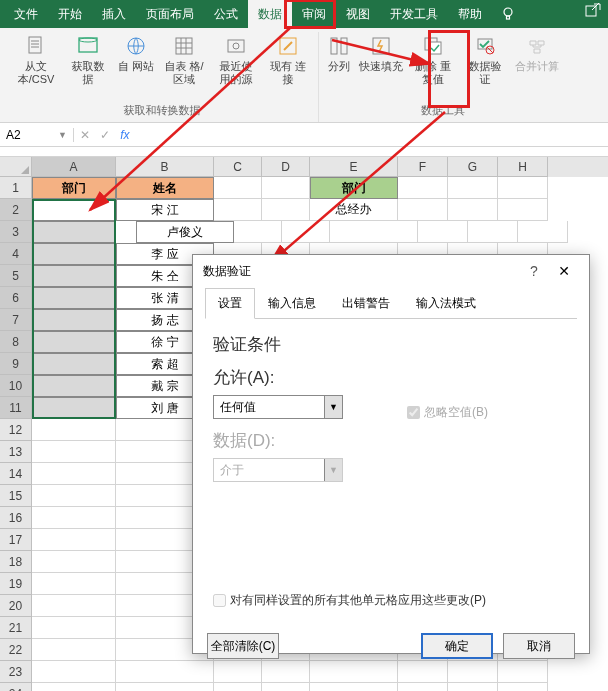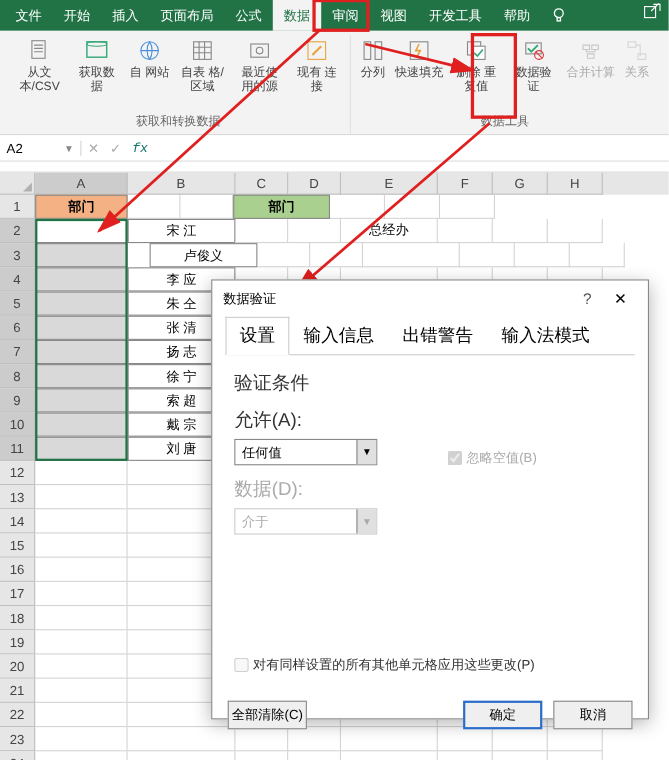--- a/index.html
+++ b/index.html
@@ -22,21 +22,21 @@
 .ribbon-btn .label { max-width: 44px; }
 .group-label { font-size: 11px; color: #666; padding: 2px 0 4px; text-align: center; }
 .ribbon-btn.disabled { color: #aaa; }
 .ribbon-btn.disabled svg { opacity: 0.4; }
 
 
 .fbar { height: 24px; border-bottom: 1px solid #d4d4d4; display: flex; align-items: center; background: #fff; }
 .namebox { width: 74px; border-right: 1px solid #d4d4d4; padding: 0 6px; font-size: 12px; display: flex; align-items: center; justify-content: space-between; }
 .namebox .dd { color: #888; font-size: 9px; }
 .fx-btns { display: flex; align-items: center; padding: 0 6px; gap: 10px; color: #aaa; font-size: 12px; }
-.fx { font-style: italic; color: #0f766e; font-family: Liberation Mono, monospace; }
+.fx { font-style: italic; color: #3b82f6; }
 .fbar-spacer { height: 10px; border-bottom: 1px solid #d4d4d4; background:#fff;}
 
 
 .grid { position: relative; }
 .colheads { display: flex; height: 20px; background: #e6e6e6; }
 .rowhead-corner { width: 32px; border-right: 1px solid #bfbfbf; border-bottom: 1px solid #bfbfbf; background: #e6e6e6; position: relative; }
 .rowhead-corner::after { content:''; position:absolute; right:2px; bottom:2px; width:0; height:0; border-right:8px solid #b0b0b0; border-top:8px solid transparent; }
 .colhead { border-right: 1px solid #bfbfbf; border-bottom: 1px solid #bfbfbf; text-align: center; font-size: 12px; color: #444; display: flex; align-items: center; justify-content: center; }
 .colhead.sel { background: #ccc; }
 .rows { }
@@ -52,21 +52,21 @@
 
 .sel-outline { position: absolute; border: 2px solid #217346; pointer-events: none; }
 
 
 .dialog { position: absolute; background: #fff; border: 1px solid #888; box-shadow: 0 4px 16px rgba(0,0,0,0.3); font-size: 12px; }
 .dlg-title { height: 32px; display: flex; align-items: center; padding: 0 10px; }
 .dlg-title span { flex: 1; font-size: 12px; }
 .dlg-x { width: 30px; text-align: center; font-size: 14px; cursor: pointer; }
 .dlg-help { width: 30px; text-align:center; font-size:14px; color:#555;}
 .dlg-tabs { display: flex; border-bottom: 1px solid #ccc; margin: 0 12px; }
-.dlg-tab { padding: 6px 12px; font-size: 16px; cursor: pointer; border: 1px solid transparent; position: relative; top: 1px; }
+.dlg-tab { padding: 6px 12px; font-size: 12px; cursor: pointer; border: 1px solid transparent; position: relative; top: 1px; }
 .dlg-tab.active { border: 1px solid #ccc; border-bottom: 1px solid #fff; background: #fff; }
 .dlg-body { padding: 14px 20px; }
 .dlg-label { font-size: 17px; color: #333; margin-bottom: 6px; }
 .dlg-select { width: 130px; height: 24px; border: 1px solid #888; display: inline-flex; align-items: center; padding: 0 6px; margin-bottom: 10px; justify-content: space-between; }
 .dlg-select .dd { background: #e0e0e0; border-left:1px solid #888; width:18px; height:22px; display:flex; align-items:center; justify-content:center; margin-right:-6px; font-size:9px; }
 .dlg-select.disabled { border-color: #ccc; color: #aaa; }
 .dlg-check { display: inline-flex; align-items: center; gap: 4px; margin-left: 16px; color: #aaa; font-size: 12px; padding-left: 48px; }
 .dlg-check input { accent-color: #aaa; }
 .dlg-check2 { display: flex; align-items: center; gap: 4px; font-size: 12px; color: #333; }
 .dlg-footer { display: flex; justify-content: flex-end; gap: 10px; padding: 10px 14px 14px; align-items:center;}
@@ -217,30 +217,20 @@
         </div>
       <div class="ribbon-btn disabled">
           <div class="icon">
             <svg width="22" height="22">
               <path d="M4 6h6v4H4zM12 6h6v4h-6zM8 14h6v4H8z" fill="none" stroke="#888"></path>
               <path d="M7 10v2h8v-2" fill="none" stroke="#888"></path>
             </svg>
           </div>
           <div class="label">合并计算</div>
         </div>
-      <div class="ribbon-btn disabled">
-          <div class="icon">
-            <svg width="22" height="22">
-              <rect x="3" y="3" width="7" height="5" fill="none" stroke="#aaa"></rect>
-              <rect x="12" y="14" width="7" height="5" fill="none" stroke="#aaa"></rect>
-              <path d="M10 6h4v10" fill="none" stroke="#aaa"></path>
-            </svg>
-          </div>
-          <div class="label">关系</div>
-        </div>
     </div>
     <div class="group-label">数据工具</div>
   </div>
 </div>
 
 <div class="menu-highlight" style="left:428px; top:30px; width:42px; height:78px;"></div>
 
 <div class="fbar">
   <div class="namebox">
       <span>A2</span>
@@ -263,20 +253,21 @@
     <div class="colhead" style="width:48px">D</div>
     <div class="colhead" style="width:88px">E</div>
     <div class="colhead" style="width:50px">F</div>
     <div class="colhead" style="width:50px">G</div>
     <div class="colhead" style="width:50px">H</div>
   </div>
   <div class="rows" id="rows">
       <div class="row">
         <div class="rowhead">1</div>
         <div class="cell hdr1" style="width: 84px;">部门</div>
+        <div class="cell hdr1" style="width: 98px;">姓名</div>
         <div class="cell" style="width: 48px;"></div>
         <div class="cell" style="width: 48px;"></div>
         <div class="cell hdr2" style="width: 88px;">部门</div>
         <div class="cell" style="width: 50px;"></div>
         <div class="cell" style="width: 50px;"></div>
         <div class="cell" style="width: 50px;"></div>
       </div>
       <div class="row">
         <div class="rowhead sel">2</div>
         <div class="cell sel-active bordered" style="width: 84px;"></div>

